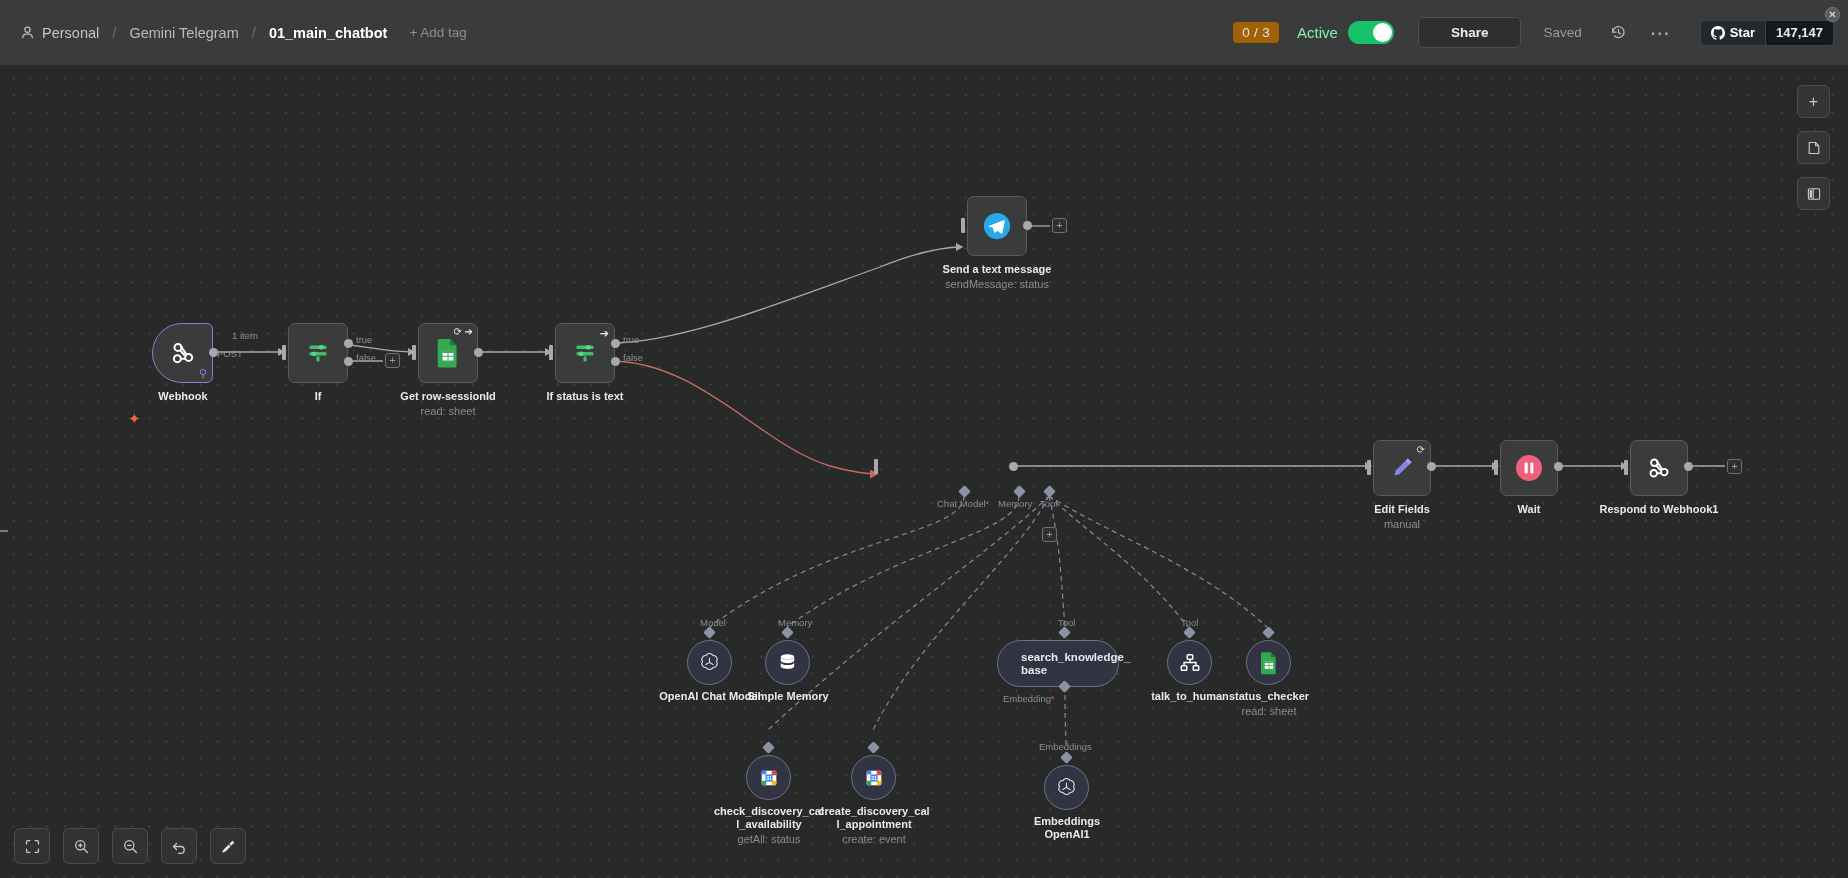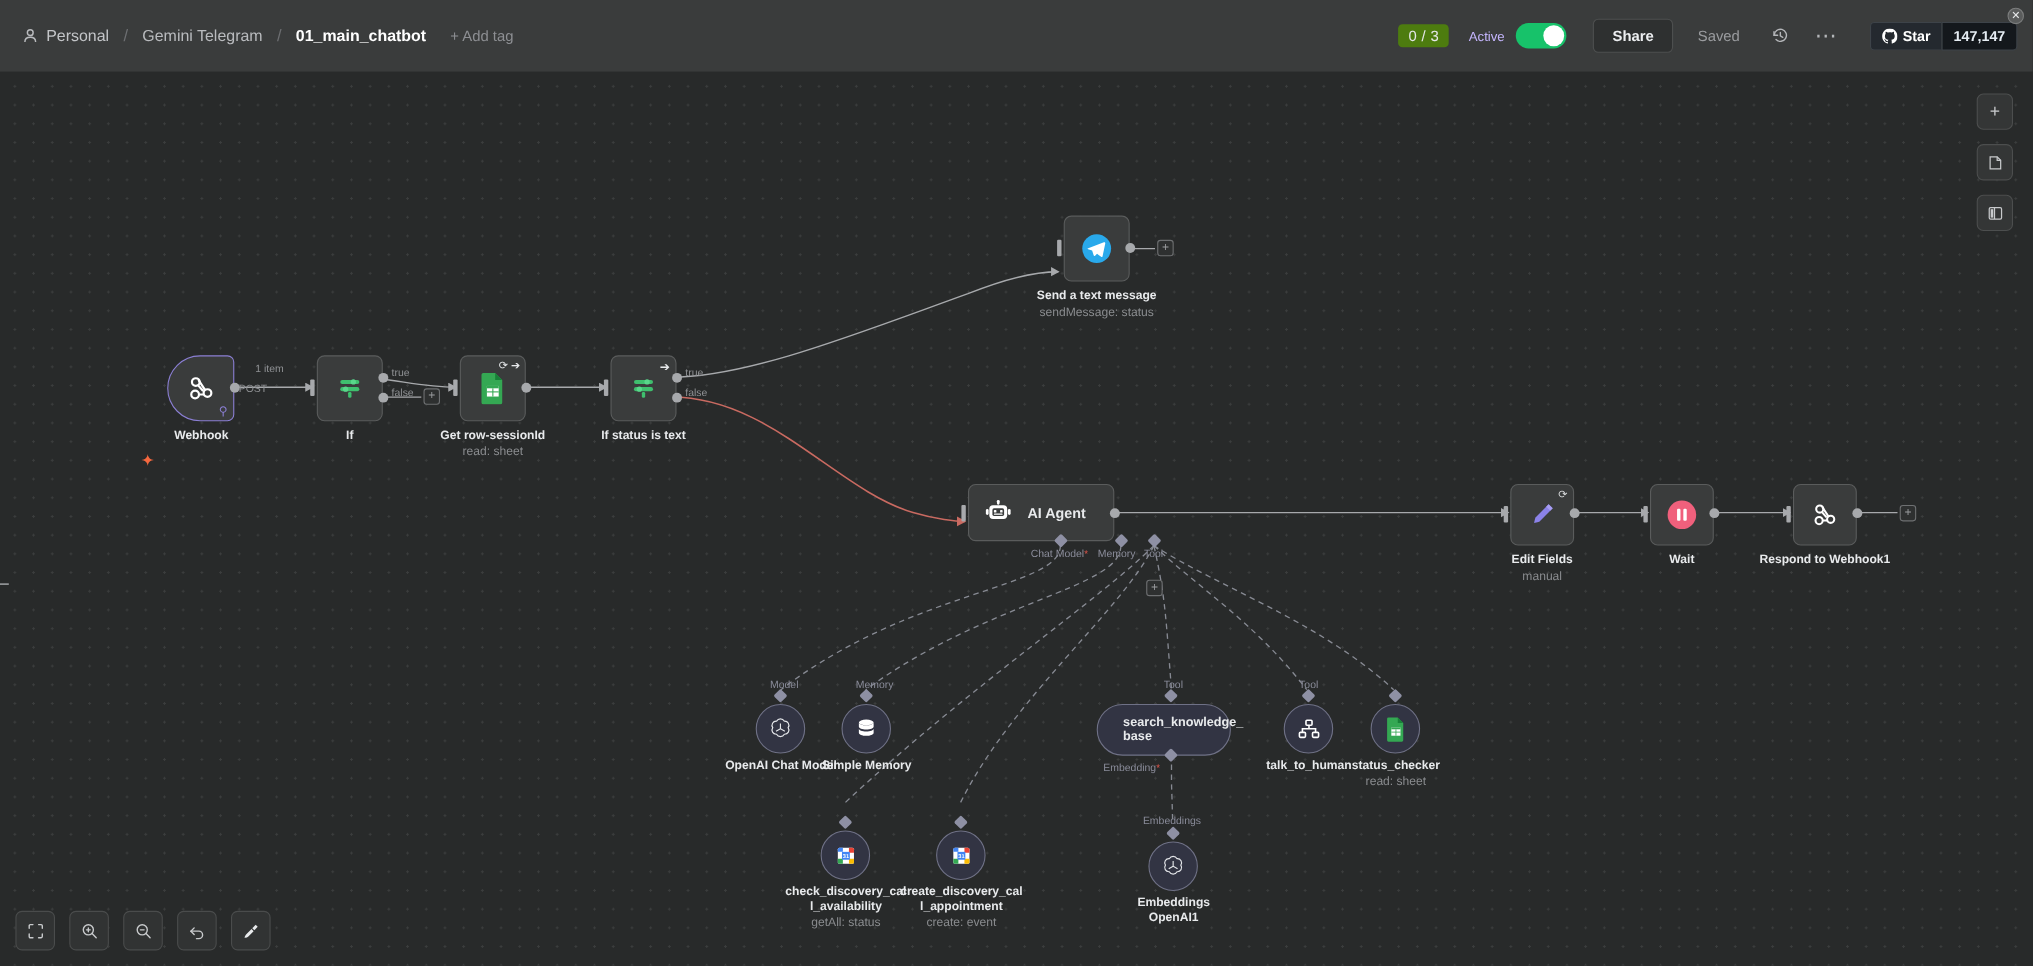--- a/index.html
+++ b/index.html
@@ -29,36 +29,36 @@
   .bc-sep { color: #6d6f72; font-size: 15px; margin: 0 13px; }
   .add-tag {
     font-size: 13.5px; color: #8d8f93; margin-left: 22px; cursor: pointer;
   }
 
   .header-right {
     margin-left: auto; display: flex; align-items: center; height: 100%;
     padding-right: 0;
   }
   .count-badge {
-    background: #4d7c0f; color: #e4e6e8; font-size: 13.5px;
+    background: #a16207; color: #e4e6e8; font-size: 13.5px;
     padding: 3px 9px; border-radius: 4px; margin-right: 18px;
     letter-spacing: .3px;
   }
-  .active-label { color: #c4b5fd; font-size: 12px; margin-right: 10px; }
+  .active-label { color: #86efac; font-size: 15px; margin-right: 10px; }
   .toggle {
     width: 46px; height: 23px; border-radius: 12px; background: #17c26a;
     position: relative; cursor: pointer; margin-right: 24px;
   }
   .toggle .knob {
     position: absolute; right: 2px; top: 2px; width: 19px; height: 19px;
     border-radius: 50%; background: #fff;
   }
   .share-btn {
     background: #2e3030; color: #eceef0; border: 1px solid #4d4f4f;
-    font-size: 13.5px; font-weight: 600; padding: 7px 17px; border-radius: 5px;
+    font-size: 13.5px; font-weight: 600; padding: 7px 32px; border-radius: 5px;
     cursor: pointer; margin-right: 22px;
   }
   .saved-label { color: #9a9c9f; font-size: 13.5px; margin-right: 24px; }
   .hdr-icon-btn {
     width: 26px; height: 26px; display:flex; align-items:center; justify-content:center;
     cursor: pointer; margin-right: 18px; color: #b4b6b9;
   }
   .hdr-dots { letter-spacing:2px; font-size:20px; line-height:10px; color:#b4b6b9; cursor:pointer; margin-right: 28px;}
 
   .gh-wrap { display:flex; align-items:stretch; height:26px; margin-right: 14px; position: relative;}
@@ -367,34 +367,20 @@
         <circle cx="16" cy="16" r="14" fill="#29a9eb"></circle>
         <path d="M23.6 9.6 7.8 15.6c-.9.35-.9.9-.15 1.12l3.9 1.22 1.5 4.6c.2.5.36.7.76.7.3 0 .45-.15.62-.3l1.9-1.85 3.95 2.92c.72.4 1.24.2 1.42-.67l2.56-12.1c.27-1.07-.4-1.55-1.1-1.23z" fill="#fff"></path>
       </svg>
     </div>
     <div class="port-in" style="left:961px;top:153px;"></div>
     <div class="port" style="left:1023px;top:156px;"></div>
     <div class="plus-stub" style="left:1052px;top:153px;">+</div>
     <div class="node-label" style="left:997px;top:198px;">Send a text message</div>
     <div class="node-sub" style="left:997px;top:213px;">sendMessage: status</div>
 
-    <div class="node" style="left:880px;top:375px;width:133px;height:52px;justify-content:flex-start;padding-left:14px;gap:14px;">
-      <svg width="25" height="25" viewBox="0 0 24 24" fill="#ffffff">
-        <rect x="10.9" y="1.6" width="2.2" height="3" rx="1"></rect>
-          <circle cx="12" cy="1.8" r="1.3"></circle>
-        <rect x="4.2" y="5" width="15.6" height="12" rx="3.2"></rect>
-        <rect x="1.2" y="8.4" width="2.4" height="5.2" rx="1.2"></rect>
-          <rect x="20.4" y="8.4" width="2.4" height="5.2" rx="1.2"></rect>
-        <rect x="6.9" y="7.8" width="10.2" height="6.6" rx="1.4" fill="#3a3c3c"></rect>
-        <rect x="8.2" y="9.3" width="2.2" height="2.1" rx=".5" fill="#fff"></rect>
-        <rect x="13.6" y="9.3" width="2.2" height="2.1" rx=".5" fill="#fff"></rect>
-        <rect x="8.2" y="12.2" width="7.6" height="1.3" rx=".6" fill="#fff"></rect>
-      </svg>
-      <span style="color:#e8eaec;font-size:13px;font-weight:600;">AI Agent</span>
-    </div>
     <div class="port-in" style="left:874px;top:394px;"></div>
     <div class="port" style="left:1009px;top:397px;"></div>
 
     <div class="diamond" style="left:960px;top:422px;"></div>
     <div class="diamond" style="left:1015px;top:422px;"></div>
     <div class="diamond" style="left:1045px;top:422px;"></div>
     <div class="conn-label" style="left:937px;top:433px;"><span>Chat Model</span><span class="req-star">*</span></div>
     <div class="conn-label" style="left:998px;top:433px;">Memory</div>
     <div class="conn-label" style="left:1040px;top:433px;">Tool</div>
     <div class="plus-stub" style="left:1042px;top:462px;">+</div>

